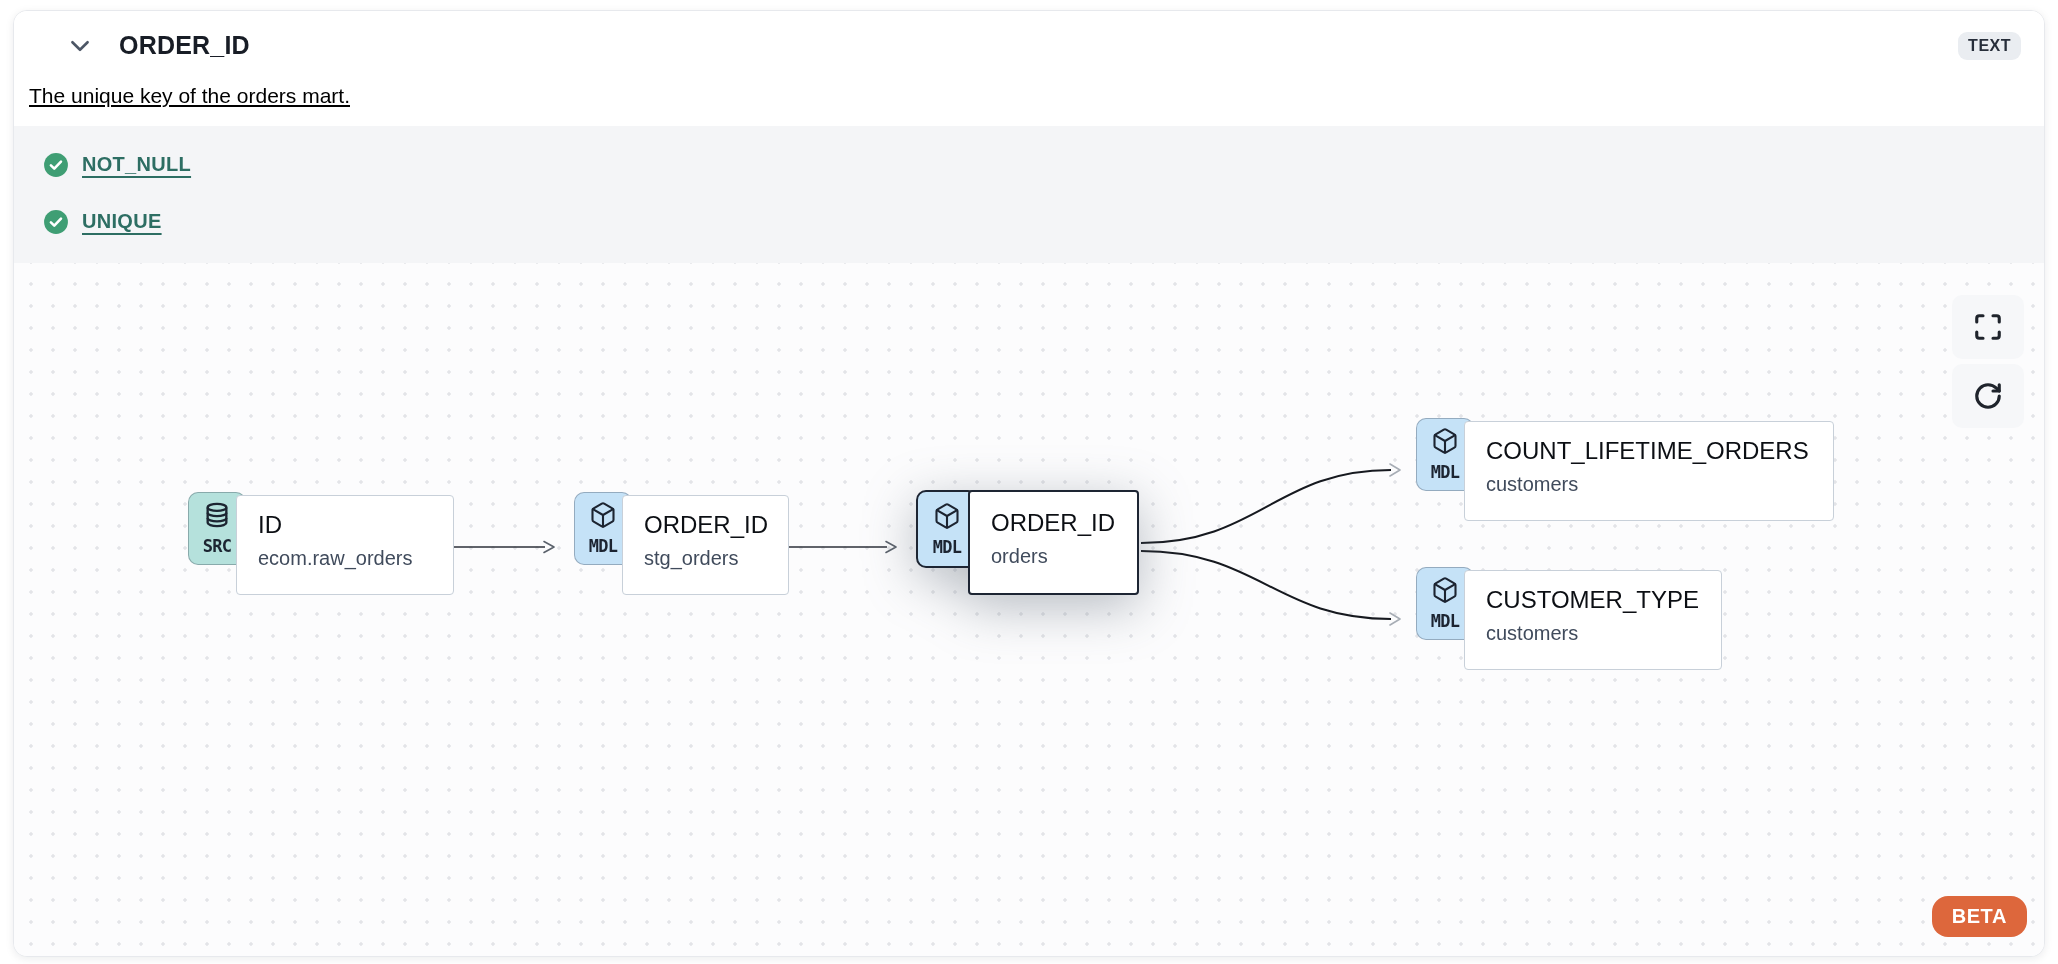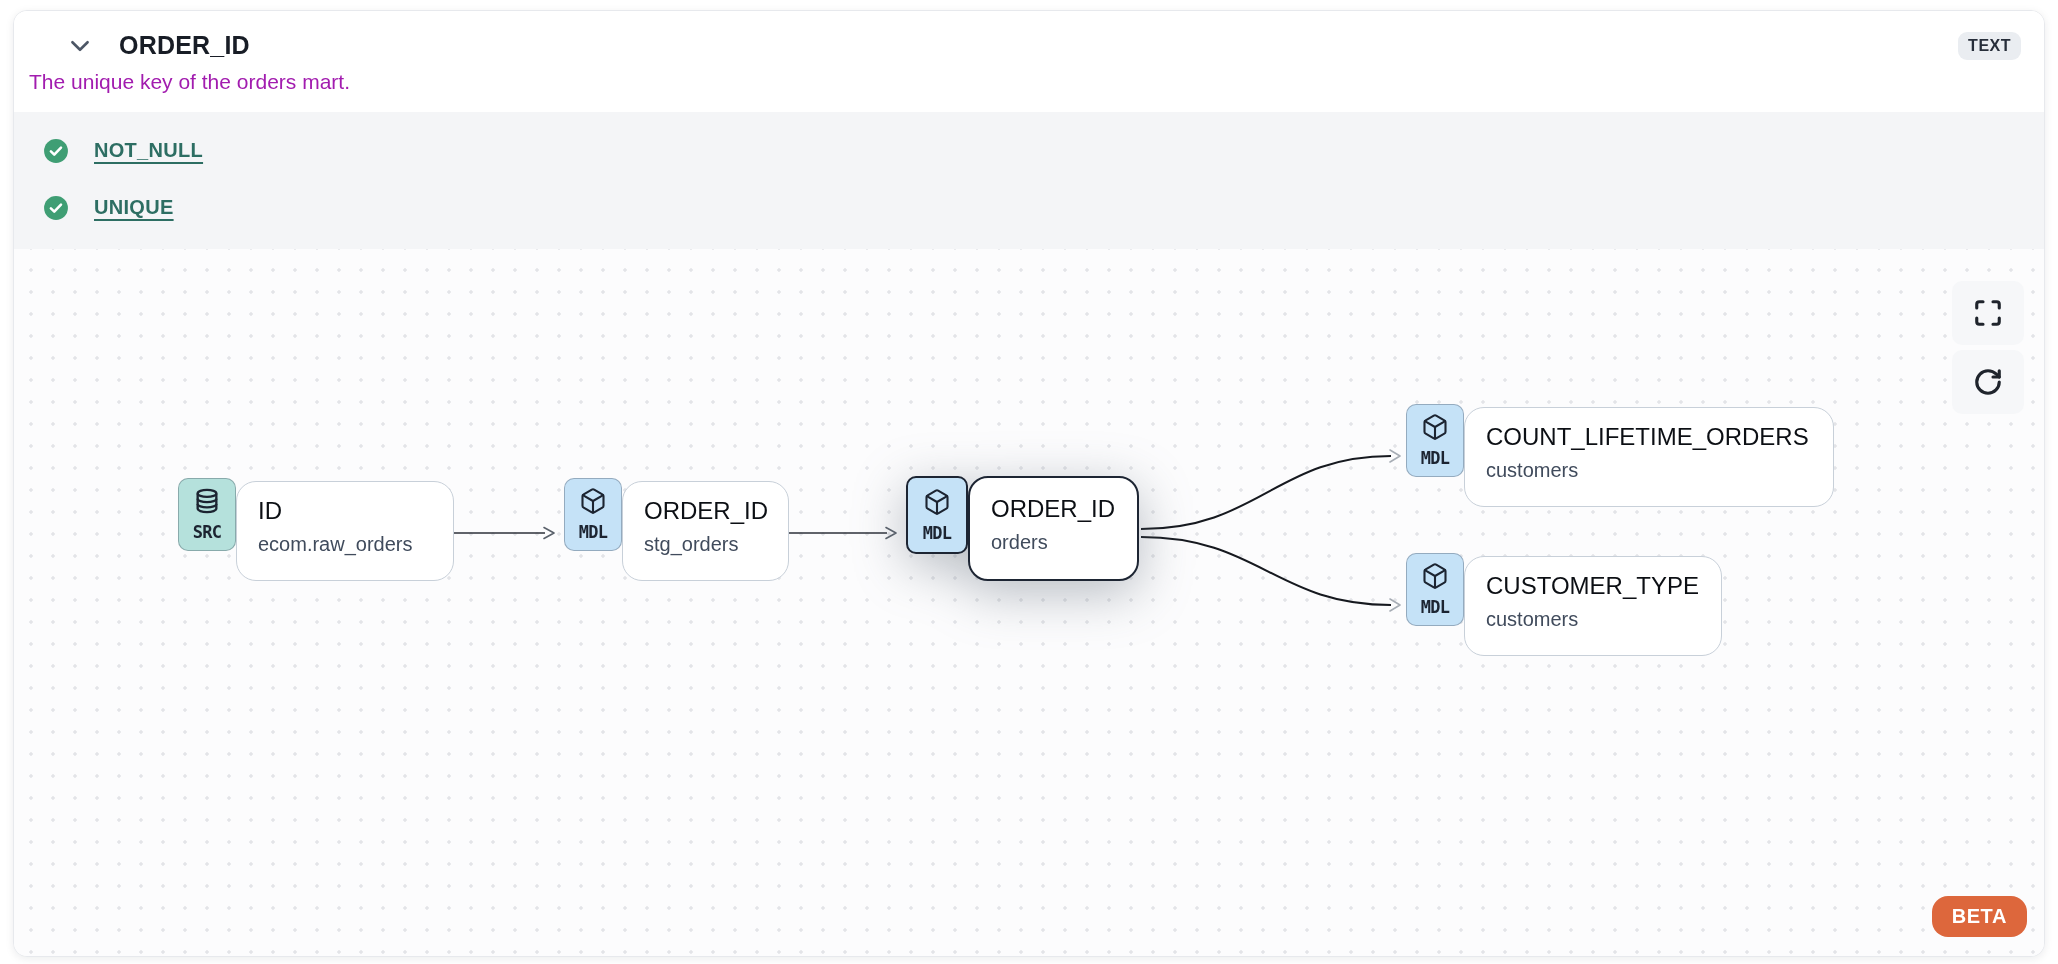--- a/index.html
+++ b/index.html
@@ -18,56 +18,56 @@
   
   .card-header { position:relative; background:#fff; padding:20px 24px 18px 15px; flex:0 0 auto; }
   .title-row { display:flex; align-items:center; padding-left:38px; }
   .chevron { width:26px; height:26px; color:#4d5766; display:inline-flex; cursor:pointer; }
   .chevron svg { width:26px; height:26px; }
   .page-title { margin:0 0 0 26px; font-size:25px; font-weight:700; color:#181d26; letter-spacing:.2px; }
   .type-badge {
     position:absolute; top:21px; right:23px; background:#eaedf1; color:#272e3a;
     font-size:16px; font-weight:700; padding:5px 10px; border-radius:9px; letter-spacing:.5px;
   }
-  .description { margin:10px 0 0 0; font-size:21px; line-height:24px; color:#a21caf; }
+  .description { margin:24px 0 0 0; font-size:21px; line-height:24px; color:#000000;text-decoration:underline; }
 
   
   .tests-section { background:#f4f5f7; padding:21px 0 24px 29px; display:flex; flex-direction:column; gap:22px; flex:0 0 auto; }
-  .test-row { display:flex; align-items:center; gap:25px; height:35px; }
+  .test-row { display:flex; align-items:center; gap:13px; height:35px; }
   .check-icon { width:26px; height:26px; display:inline-flex; }
   .test-link {
     color:#2d6e63; font-size:20px; font-weight:700; letter-spacing:.3px;
     text-decoration:underline; text-underline-offset:5px; text-decoration-thickness:1.5px; cursor:pointer;
   }
 
   
   .canvas {
     position:relative; flex:1 1 auto;
     background-color:#fcfcfd;
     background-image:radial-gradient(circle, #e3e4e8 1.5px, transparent 1.8px);
     background-size:22px 22px; background-position:6px 10px;
   }
   .edges { position:absolute; left:0; top:0; pointer-events:none; }
 
   .node { position:absolute; width:0; height:0; cursor:pointer; }
   .badge {
-    position:absolute; left:0; top:0; width:58px; height:73px; border-radius:10px;
+    position:absolute; left:10px; top:0; width:58px; height:73px; border-radius:10px;
     display:flex; flex-direction:column; align-items:center; justify-content:center; gap:8px;
     border:1px solid rgba(20,30,45,.28); z-index:1; color:#1c2431;
   }
   .badge.src { background:#b5e1dc; }
   .badge.mdl { background:#c5e2f7; }
   .badge svg { width:28px; height:28px; }
   .badge-label {
     font-family:"DejaVu Sans Mono", monospace; font-size:17px; font-weight:700;
     color:#1c2431; letter-spacing:-0.8px; line-height:19px;
   }
   .box {
     position:absolute; left:58px; top:3px; height:100px; background:#ffffff;
-    border:1px solid #c8d0d9; border-radius:20px; padding:15px 20px 0 21px; z-index:2;
+    border:1px solid #c8d0d9; border-radius:4px; padding:15px 20px 0 21px; z-index:2;
   }
   .node-title { font-size:24px; font-weight:500; color:#0c0f14; white-space:nowrap; }
   .node-sub { font-size:20px; color:#404b5c; margin-top:8px; white-space:nowrap; }
 
   .node.selected { filter:drop-shadow(0 12px 26px rgba(88,99,115,.42)); }
   .node.selected .badge { width:62px; height:78px; border:2.5px solid #1d2533; }
   .node.selected .box { left:62px; top:0; height:105px; border:2.5px solid #1d2533; padding-top:17px; }
 
   
   .canvas-controls { position:absolute; top:32px; right:20px; display:flex; flex-direction:column; gap:5px; }

